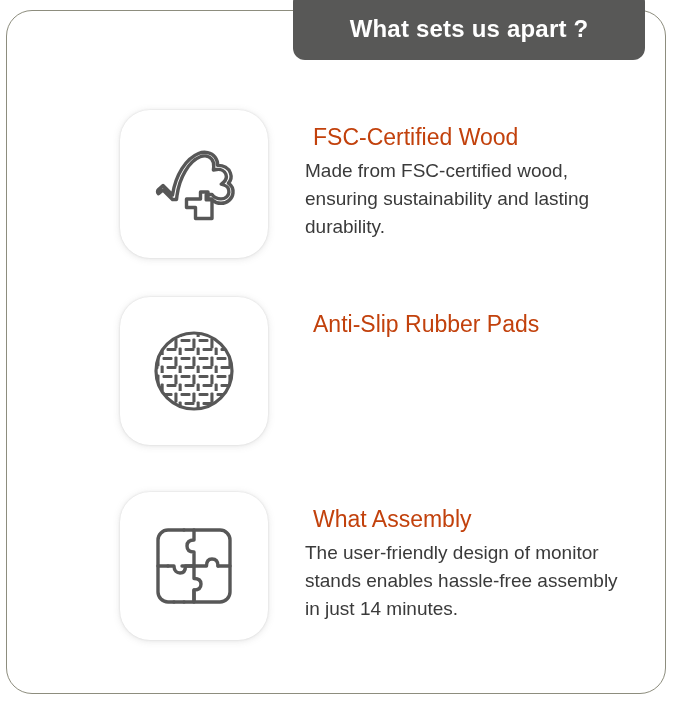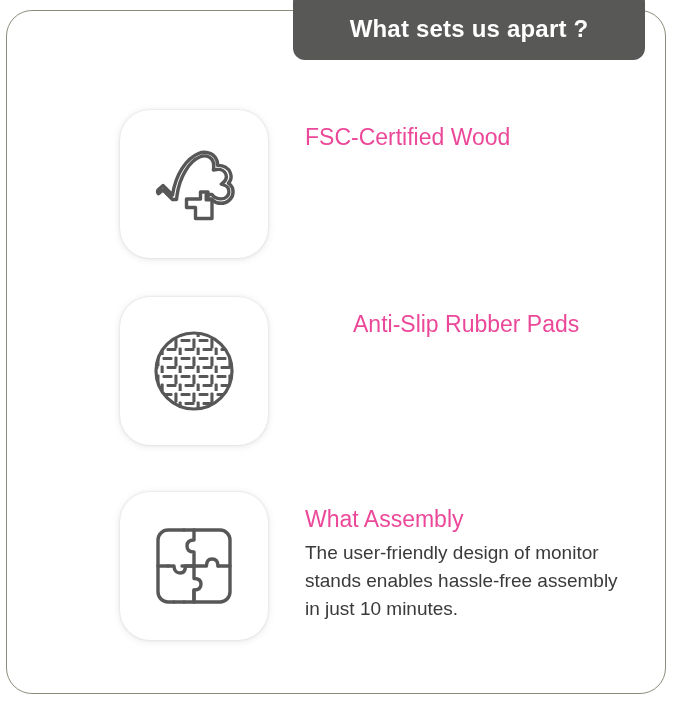--- a/index.html
+++ b/index.html
@@ -61,21 +61,21 @@
     height: 702px;
   }
   .feature {
     position: absolute;
     left: 120px;
     width: 510px;
     display: flex;
     align-items: flex-start;
   }
   .feature-0 { top: 110px; }
-  .feature-1 { top: 297px; gap: 48px; }
+  .feature-1 { top: 297px; }
   .feature-2 { top: 492px; }
 
   .icon-tile {
     width: 148px;
     height: 148px;
     flex: 0 0 148px;
     background: #ffffff;
     border-radius: 30px;
     box-shadow: 0 1px 7px rgba(130,130,130,0.22),
                 0 0 2px rgba(150,150,150,0.30);
@@ -83,25 +83,25 @@
     align-items: center;
     justify-content: center;
   }
   .icon-tile svg { display: block; }
 
   .feature-text {
     margin-left: 37px;
     padding-top: 14px;
   }
   .feature-title {
-    color: #ec4899;
+    color: #c2410c;
     font-size: 23px;
     font-weight: normal;
     line-height: 1.18;
-    margin: 0 0 6px 0;
+    margin: 0 0 6px 8px;
     white-space: nowrap;
   }
   .feature-desc {
     color: #3a3a3a;
     font-size: 19px;
     font-weight: normal;
     line-height: 1.47;
     margin: 0;
     max-width: 315px;
   }
@@ -136,20 +136,21 @@
                    L34.5 67.5 L30.5 67.5 L21 58 L16.5 61.8
                    C15.2 60.5 15.2 58.8 16.5 57.5 Z"></path>
 
           <path d="M44.5 67 L58.5 67 L58.5 60 L66 60 L66 67 L70 67 L70 83
                    L70 86.5 L53.5 86.5 L53.5 75.5 L44.5 75.5 Z"></path>
         </svg>
       </span>
     </div>
     <div class="feature-text">
       <h3 class="feature-title">FSC-Certified Wood</h3>
+      <p class="feature-desc">Made from FSC-certified wood, ensuring sustainability and lasting durability.</p>
     </div>
   </div>
 
   <div class="feature feature-1">
     <div class="icon-tile">
       <span>
         <svg width="104" height="104" viewBox="0 0 104 104">
           <defs>
             <clipPath id="weaveClip">
               <circle cx="52" cy="52" r="38"></circle>
@@ -196,17 +197,17 @@
                    M40 86 H50 V74"></path>
           <path d="M30 86 H40"></path>
 
           <path d="M50 74 C55.5 74 57 71 57 68 C57 65 55.5 62.5 50 62.5 V50
                    M50 74 V86 H76 C81.5 86 86 81.5 86 76 V50"></path>
         </svg>
       </span>
     </div>
     <div class="feature-text">
       <h3 class="feature-title">What Assembly</h3>
-      <p class="feature-desc">The user-friendly design of monitor stands enables hassle-free assembly in just 10 minutes.</p>
+      <p class="feature-desc">The user-friendly design of monitor stands enables hassle-free assembly in just 14 minutes.</p>
     </div>
   </div>
 
 </div>
 
 </body></html>

